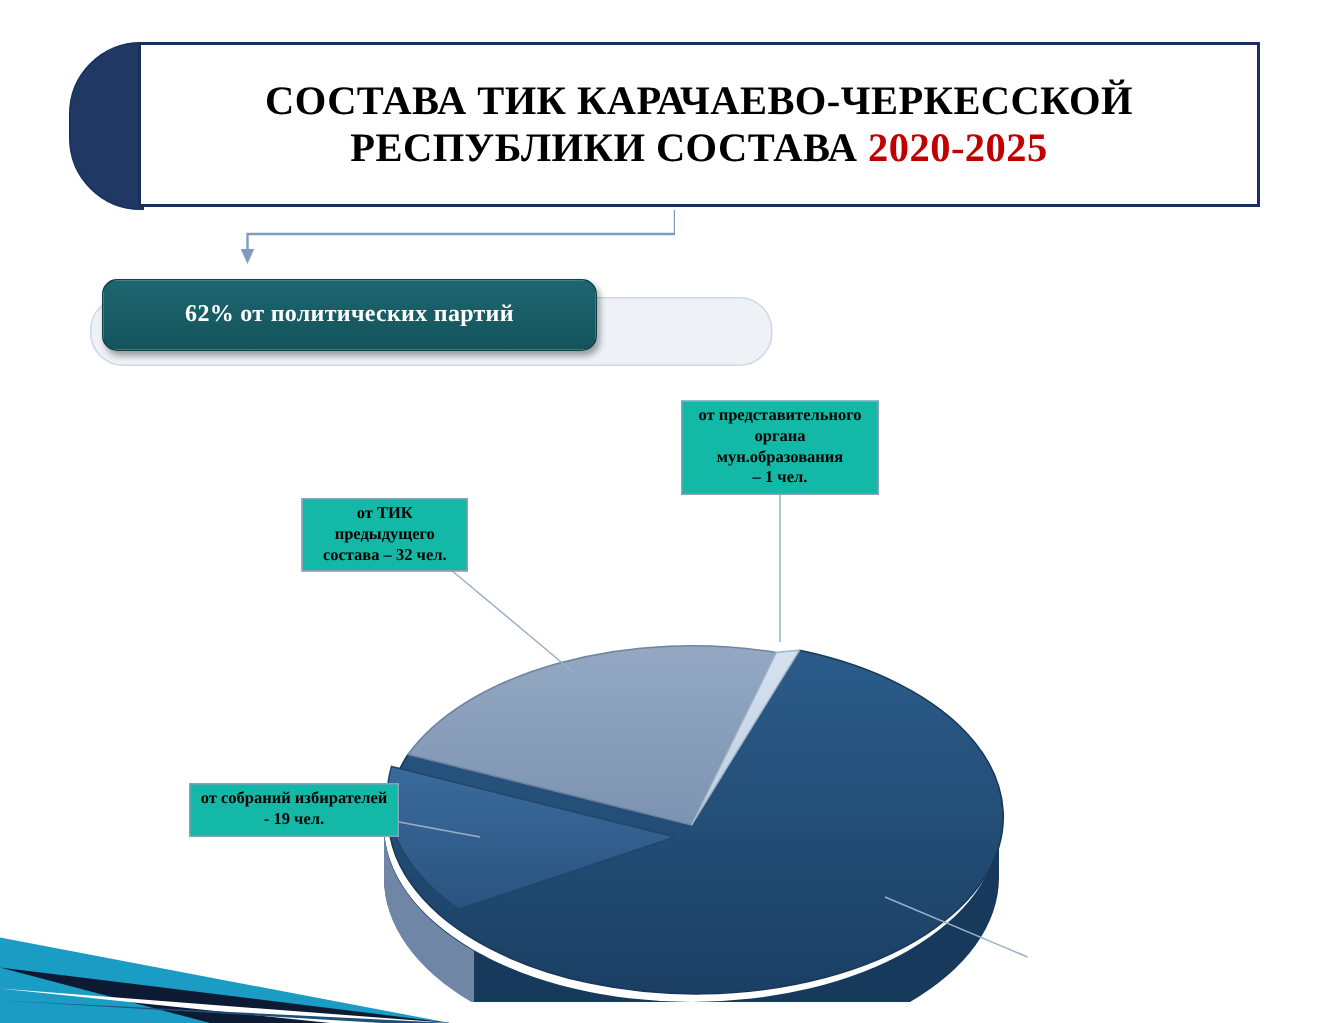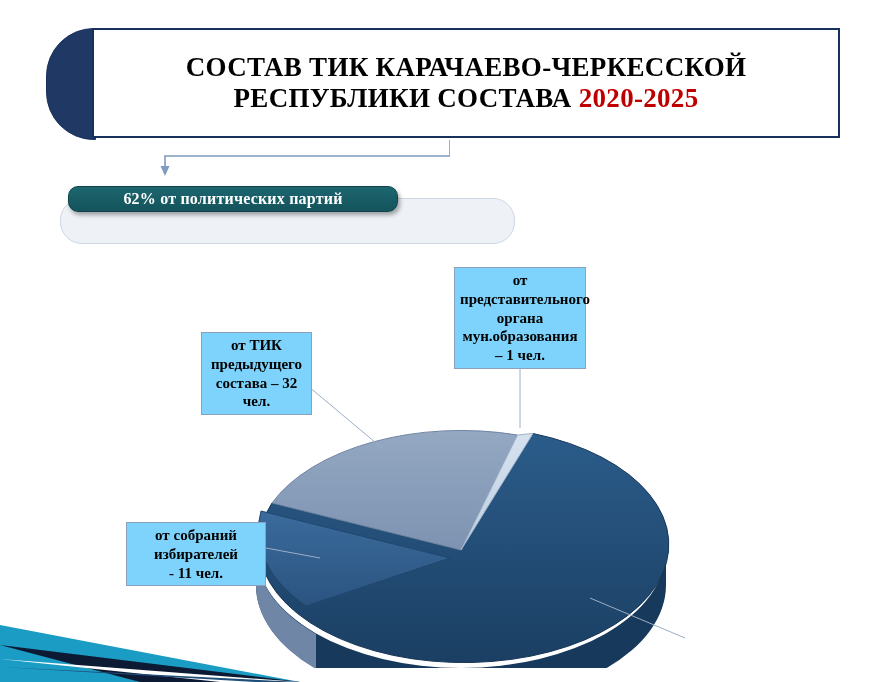--- a/index.html
+++ b/index.html
@@ -53,21 +53,21 @@
     left:60px; top:198px;
     width:455px; height:46px;
     background:#eef2f7;
     border:1px solid #cdd7e3;
     border-radius:22px;
     box-sizing:border-box;
   }
   #callout{
     position:absolute;
     left:68px; top:186px;
-    width:330px; height:26px;
+    width:330px; height:48px;
     background:#1a5c63;
     background:linear-gradient(180deg,#1d6670 0%,#14535b 100%);
     border:1px solid #0f4349;
     border-radius:10px;
     box-sizing:border-box;
     display:flex;align-items:center;justify-content:center;
     box-shadow:2px 3px 4px rgba(0,0,0,0.35);
   }
   #callout-text{
     color:#ffffff;
@@ -79,26 +79,26 @@
   
   #chart-area{
     position:absolute;
     left:120px; top:258px;
     width:760px; height:410px;
   }
   #pie-svg{ position:absolute; left:0; top:0; }
 
   .label-box{
     position:absolute;
-    background:#7dd3fc;
+    background:#14b8a6;
     border:1px solid #8aa0bd;
     box-sizing:border-box;
     font-family:"Liberation Serif", serif;
     font-weight:bold;
-    font-size:15px;
+    font-size:11px;
     line-height:1.25;
     color:#000000;
     text-align:center;
     padding:3px 5px;
     white-space:pre-line;
   }
   #label-repr{ left:334px; top:9px;  width:132px; }
   #label-prev{ left:81px;  top:74px;  width:111px; }
   #label-meet{ left:6px;   top:264px; width:140px; }
   #label-part{ left:565px; top:358px; width:136px; }
@@ -106,21 +106,21 @@
   
   #corner{ position:absolute; left:0; bottom:0; width:470px; height:115px; }
 </style>
 </head>
 <body>
 
 <div id="title-shape"></div>
 
 <div id="title-box">
   <div id="title-text">
-    <span>СОСТАВ ТИК КАРАЧАЕВО-ЧЕРКЕССКОЙ</span><br>
+    <span>СОСТАВА ТИК КАРАЧАЕВО-ЧЕРКЕССКОЙ</span><br>
     <span>РЕСПУБЛИКИ СОСТАВА </span><span id="title-years">2020-2025</span>
   </div>
 </div>
 
 <svg id="connector" viewBox="0 0 330 40">
   <path d="M330 2 L330 18 L45 18 L45 30" stroke="#7f9bbf" stroke-width="1.6" fill="none"></path>
   <path d="M45 38 L40.5 28 L49.5 28 Z" fill="#7f9bbf"></path>
 </svg>
 
 <div id="callout-shadow"></div>
@@ -169,21 +169,21 @@
   </svg>
 
   <div class="label-box" id="label-repr">от представительного
 органа мун.образования
 – 1 чел.</div>
 
   <div class="label-box" id="label-prev">от ТИК предыдущего
 состава – 32 чел.</div>
 
   <div class="label-box" id="label-meet">от собраний избирателей
-- 11 чел.</div>
+- 19 чел.</div>
 
 </div>
 
 <svg id="corner" viewBox="0 0 470 115">
   <path d="M0 58 L300 115 L0 115 Z" fill="#1b9cc4"></path>
   <path d="M0 78 L300 115 L140 115 Z" fill="#0c1b33"></path>
   <path d="M0 92 L300 115 L220 115 Z" fill="#ffffff"></path>
   <path d="M0 100 L300 115 L255 115 Z" fill="#1f4e79"></path>
 </svg>
 

